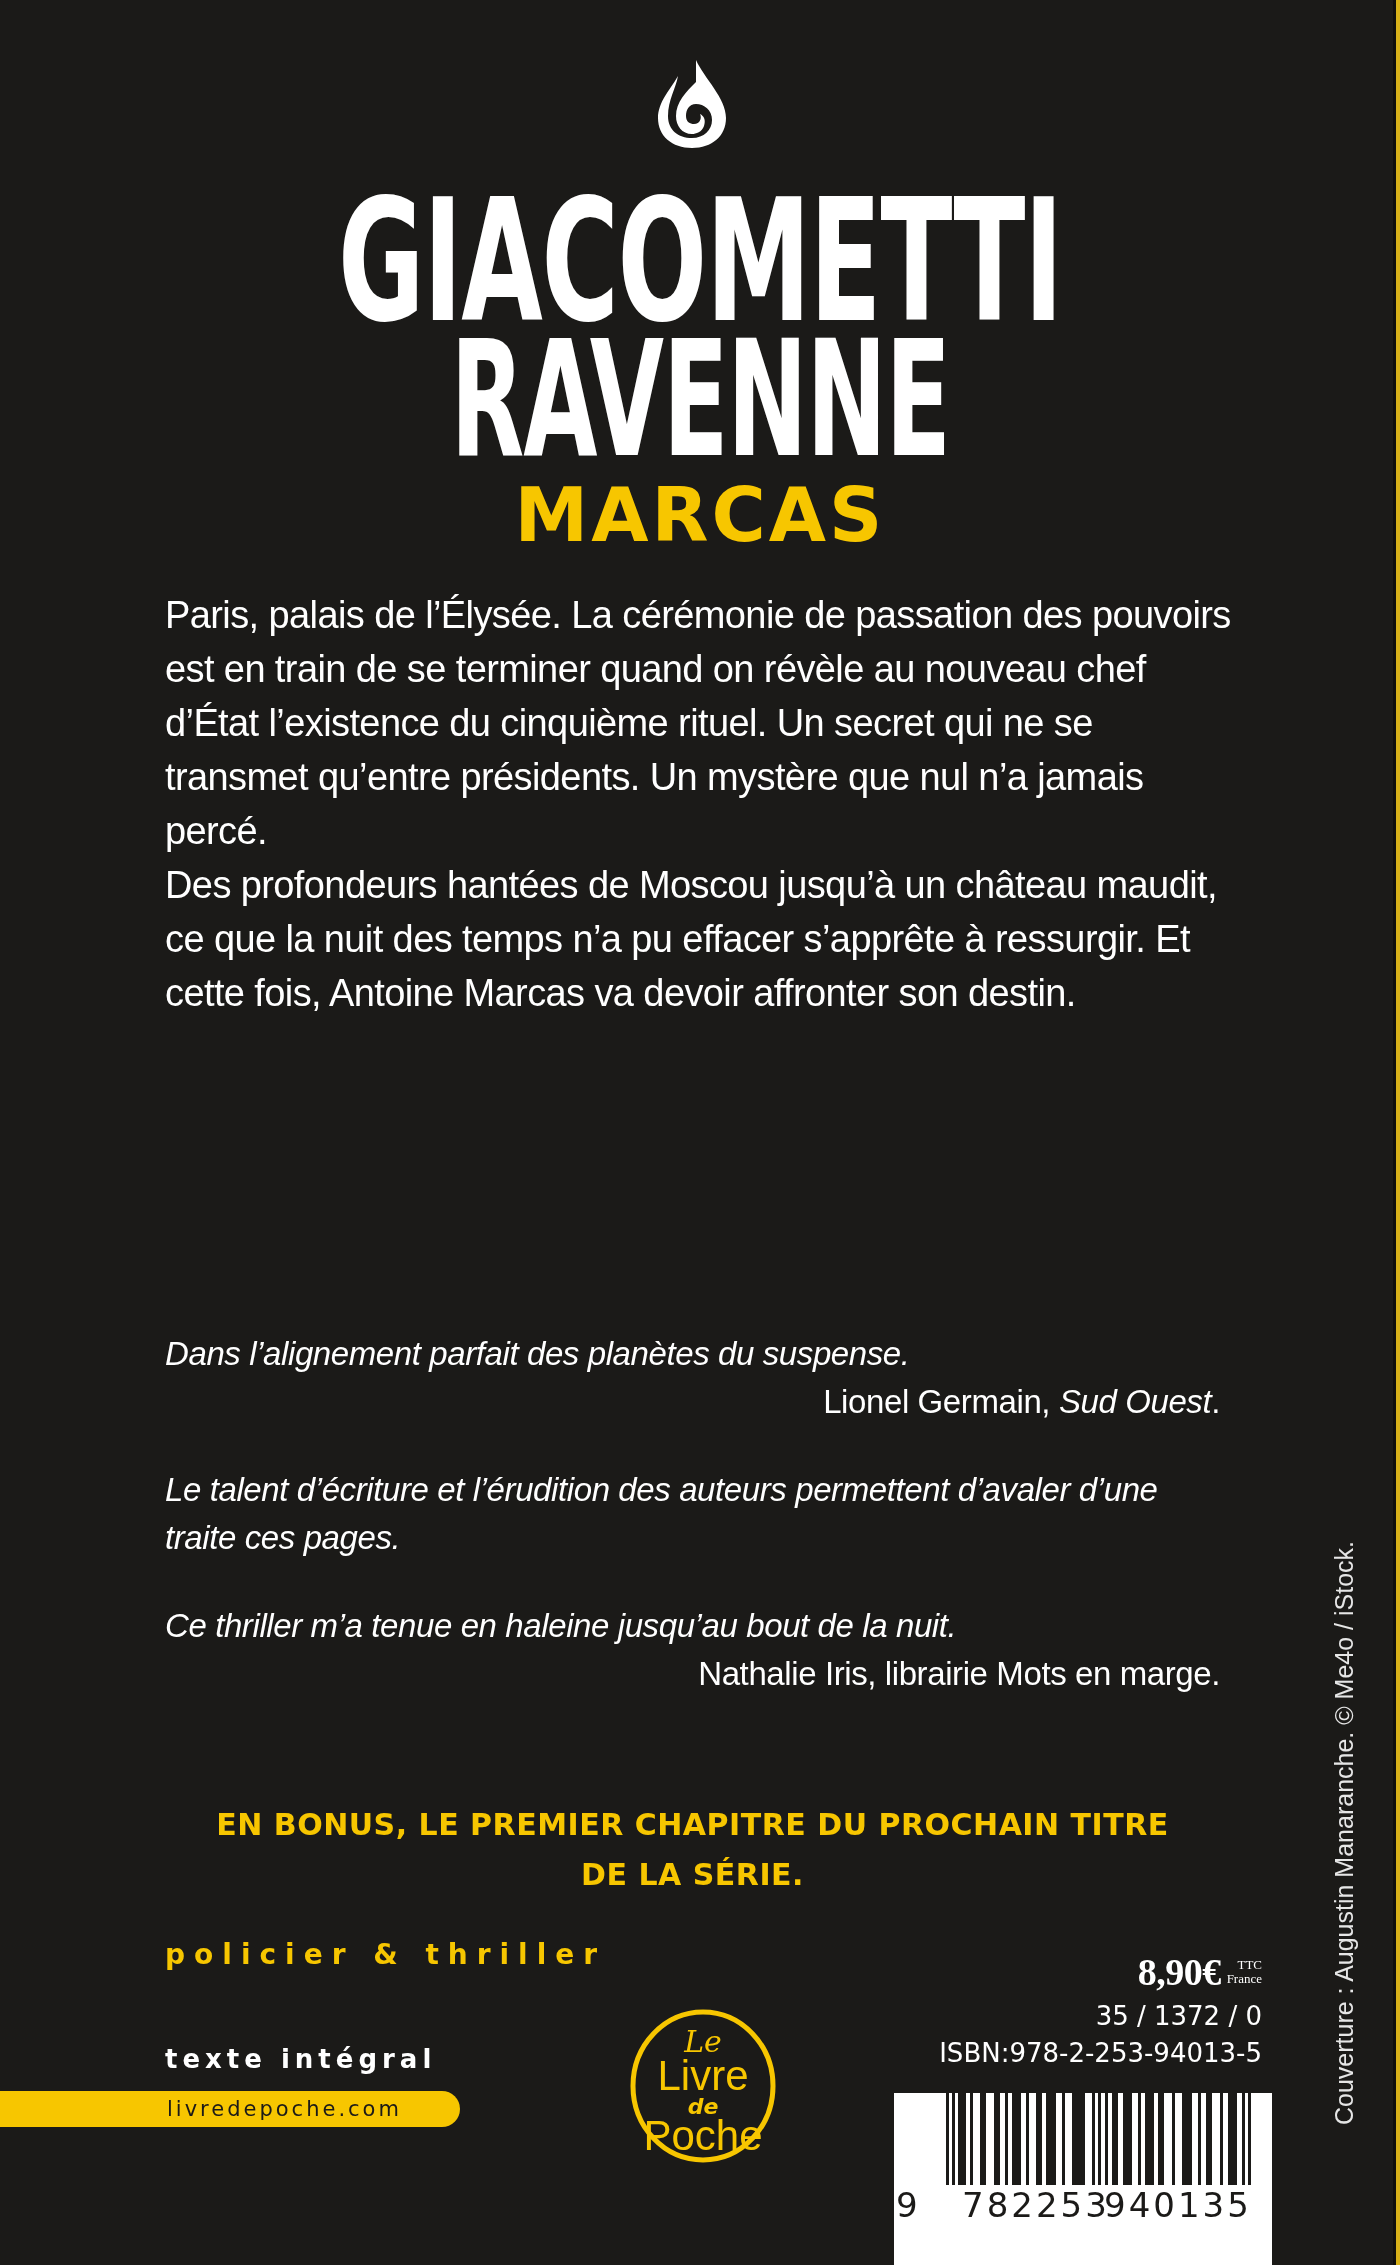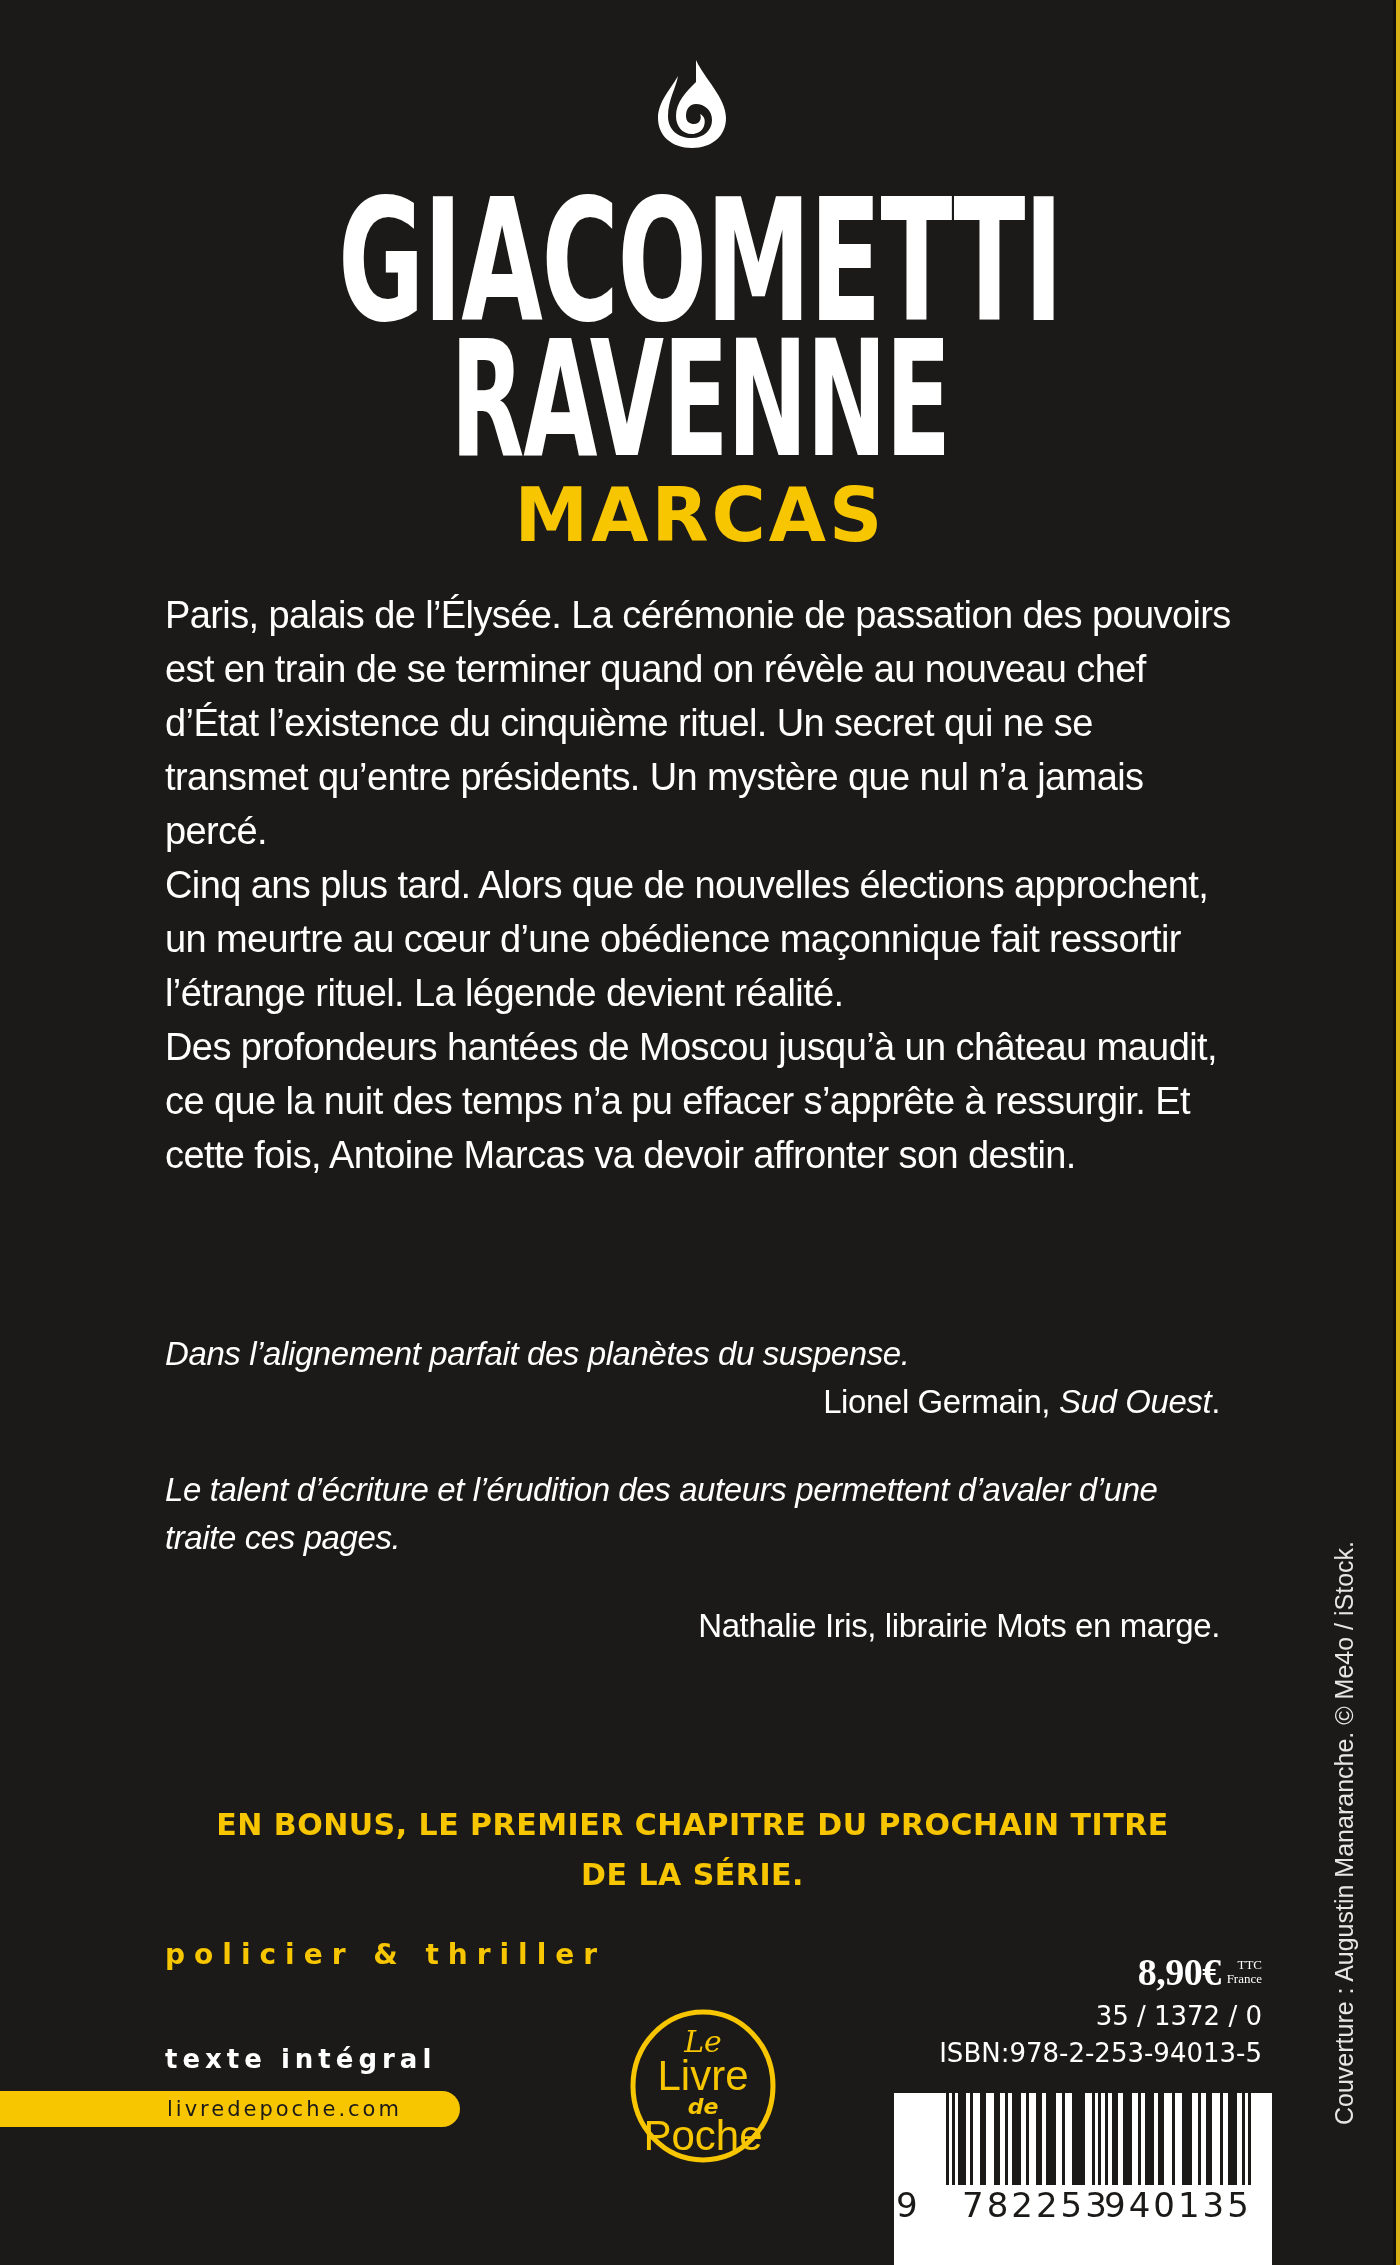--- a/index.html
+++ b/index.html
@@ -76,33 +76,33 @@
     <path d="M40 2 C48 20 70 40 70 60 C70 78 56 90 36 90 C16 90 2 78 2 60 C2 44 14 32 22 18 C20 30 12 42 12 58 C12 72 22 80 36 80 C48 80 56 72 56 62 C56 52 48 46 40 46 C33 46 30 52 30 58 C30 64 34 66 38 66 C44 66 46 60 44 56 C48 58 50 62 48 68 C46 74 40 76 36 76 C26 76 20 68 20 58 C20 44 30 34 40 24 C40 16 40 8 40 2 Z" fill="#ffffff"></path>
   </svg>
 
   <div class="author author-1"><span>GIACOMETTI</span></div>
   <div class="author author-2"><span>RAVENNE</span></div>
 
   <div class="title">MARCAS</div>
 
   <div class="blurb">
     <p>Paris, palais de l’Élysée. La cérémonie de passation des pouvoirs est en train de se terminer quand on révèle au nouveau chef d’État l’existence du cinquième rituel. Un secret qui ne se transmet qu’entre présidents. Un mystère que nul n’a jamais percé.</p>
-    <p>Cinq ans plus tard. Alors que de nouvelles élections approchent, un meurtre au cœur d’une obédience maçonnique fait ressortir l’étrange rituel. La légende devient réalité.</p>
     <p>Des profondeurs hantées de Moscou jusqu’à un château maudit, ce que la nuit des temps n’a pu effacer s’apprête à ressurgir. Et cette fois, Antoine Marcas va devoir affronter son destin.</p>
   </div>
 
   <div class="quotes">
     <div class="quote">
       <div class="q">Dans l’alignement parfait des planètes du suspense.</div>
       <div class="src"><span>Lionel Germain, </span><i>Sud Ouest</i><span>.</span></div>
     </div>
     <div class="quote">
       <div class="q">Le talent d’écriture et l’érudition des auteurs permettent d’avaler d’une traite ces pages.</div>
     </div>
     <div class="quote">
+      <div class="q">Ce thriller m’a tenue en haleine jusqu’au bout de la nuit.</div>
       <div class="src"><span>Nathalie Iris, librairie Mots en marge.</span></div>
     </div>
   </div>
 
   <div class="bonus">
     <div>EN BONUS, LE PREMIER CHAPITRE DU PROCHAIN TITRE</div>
     <div>DE LA SÉRIE.</div>
   </div>
 
   <div class="genre">policier &amp; thriller</div>

